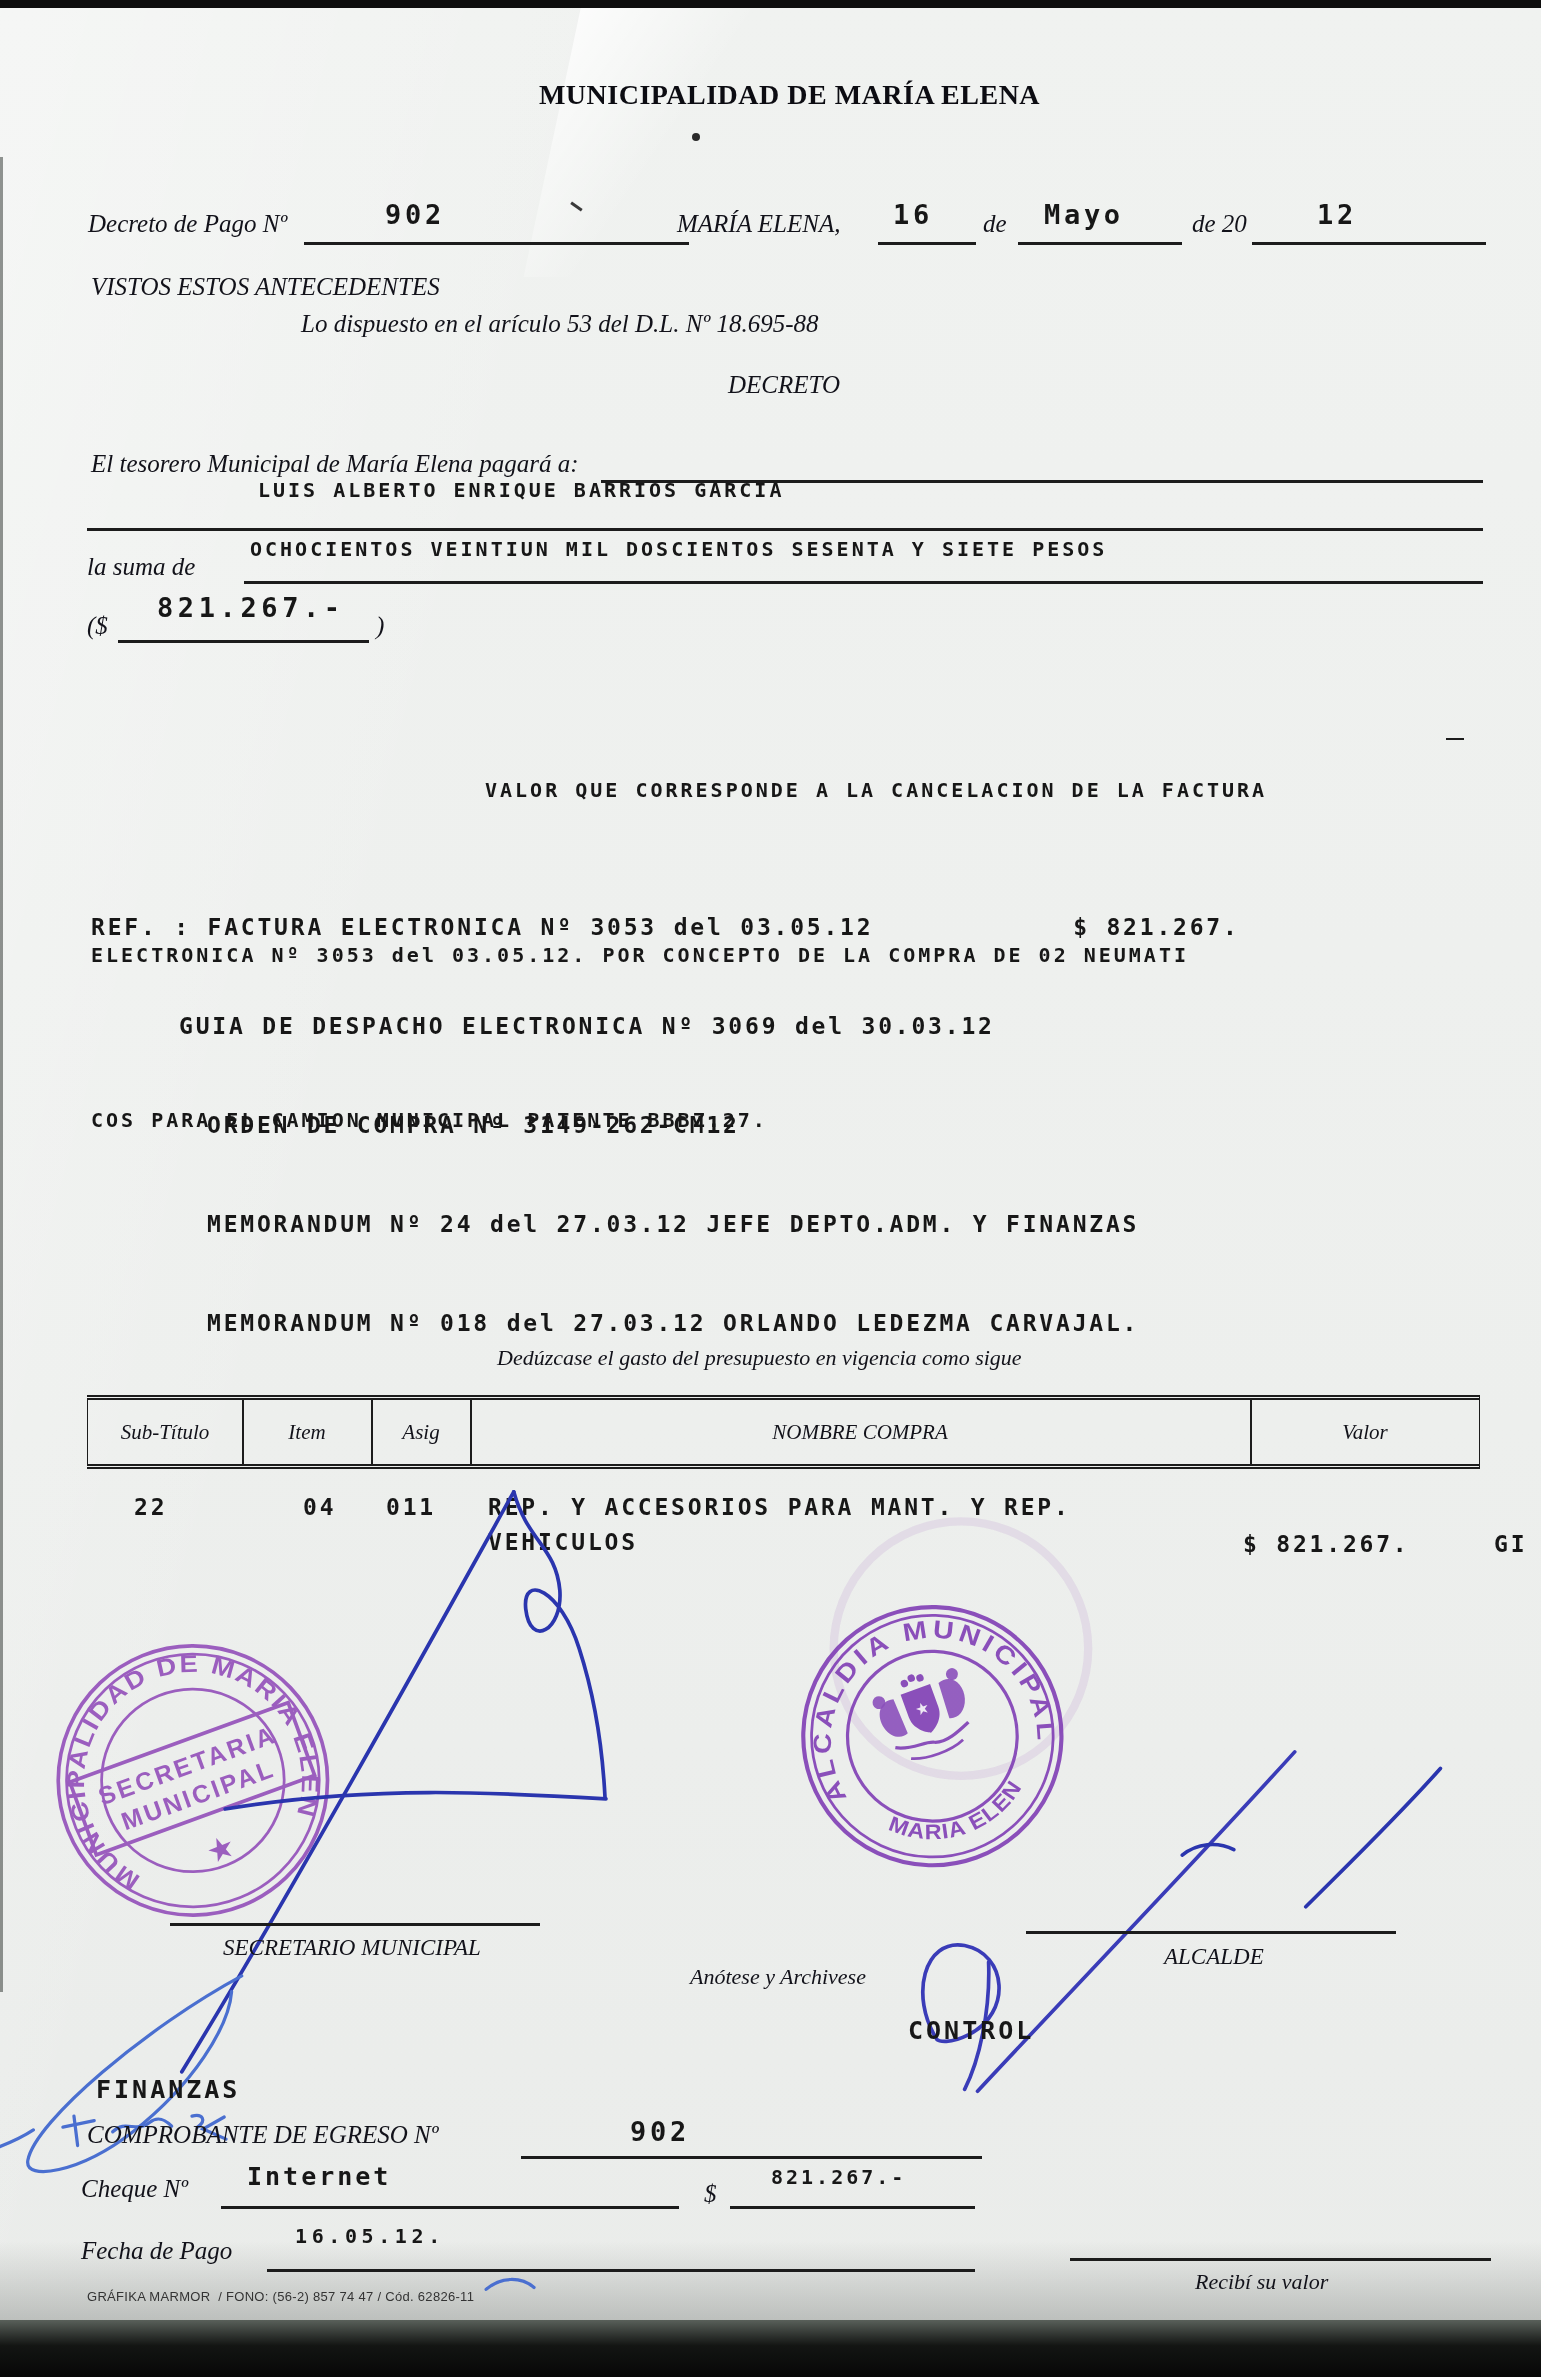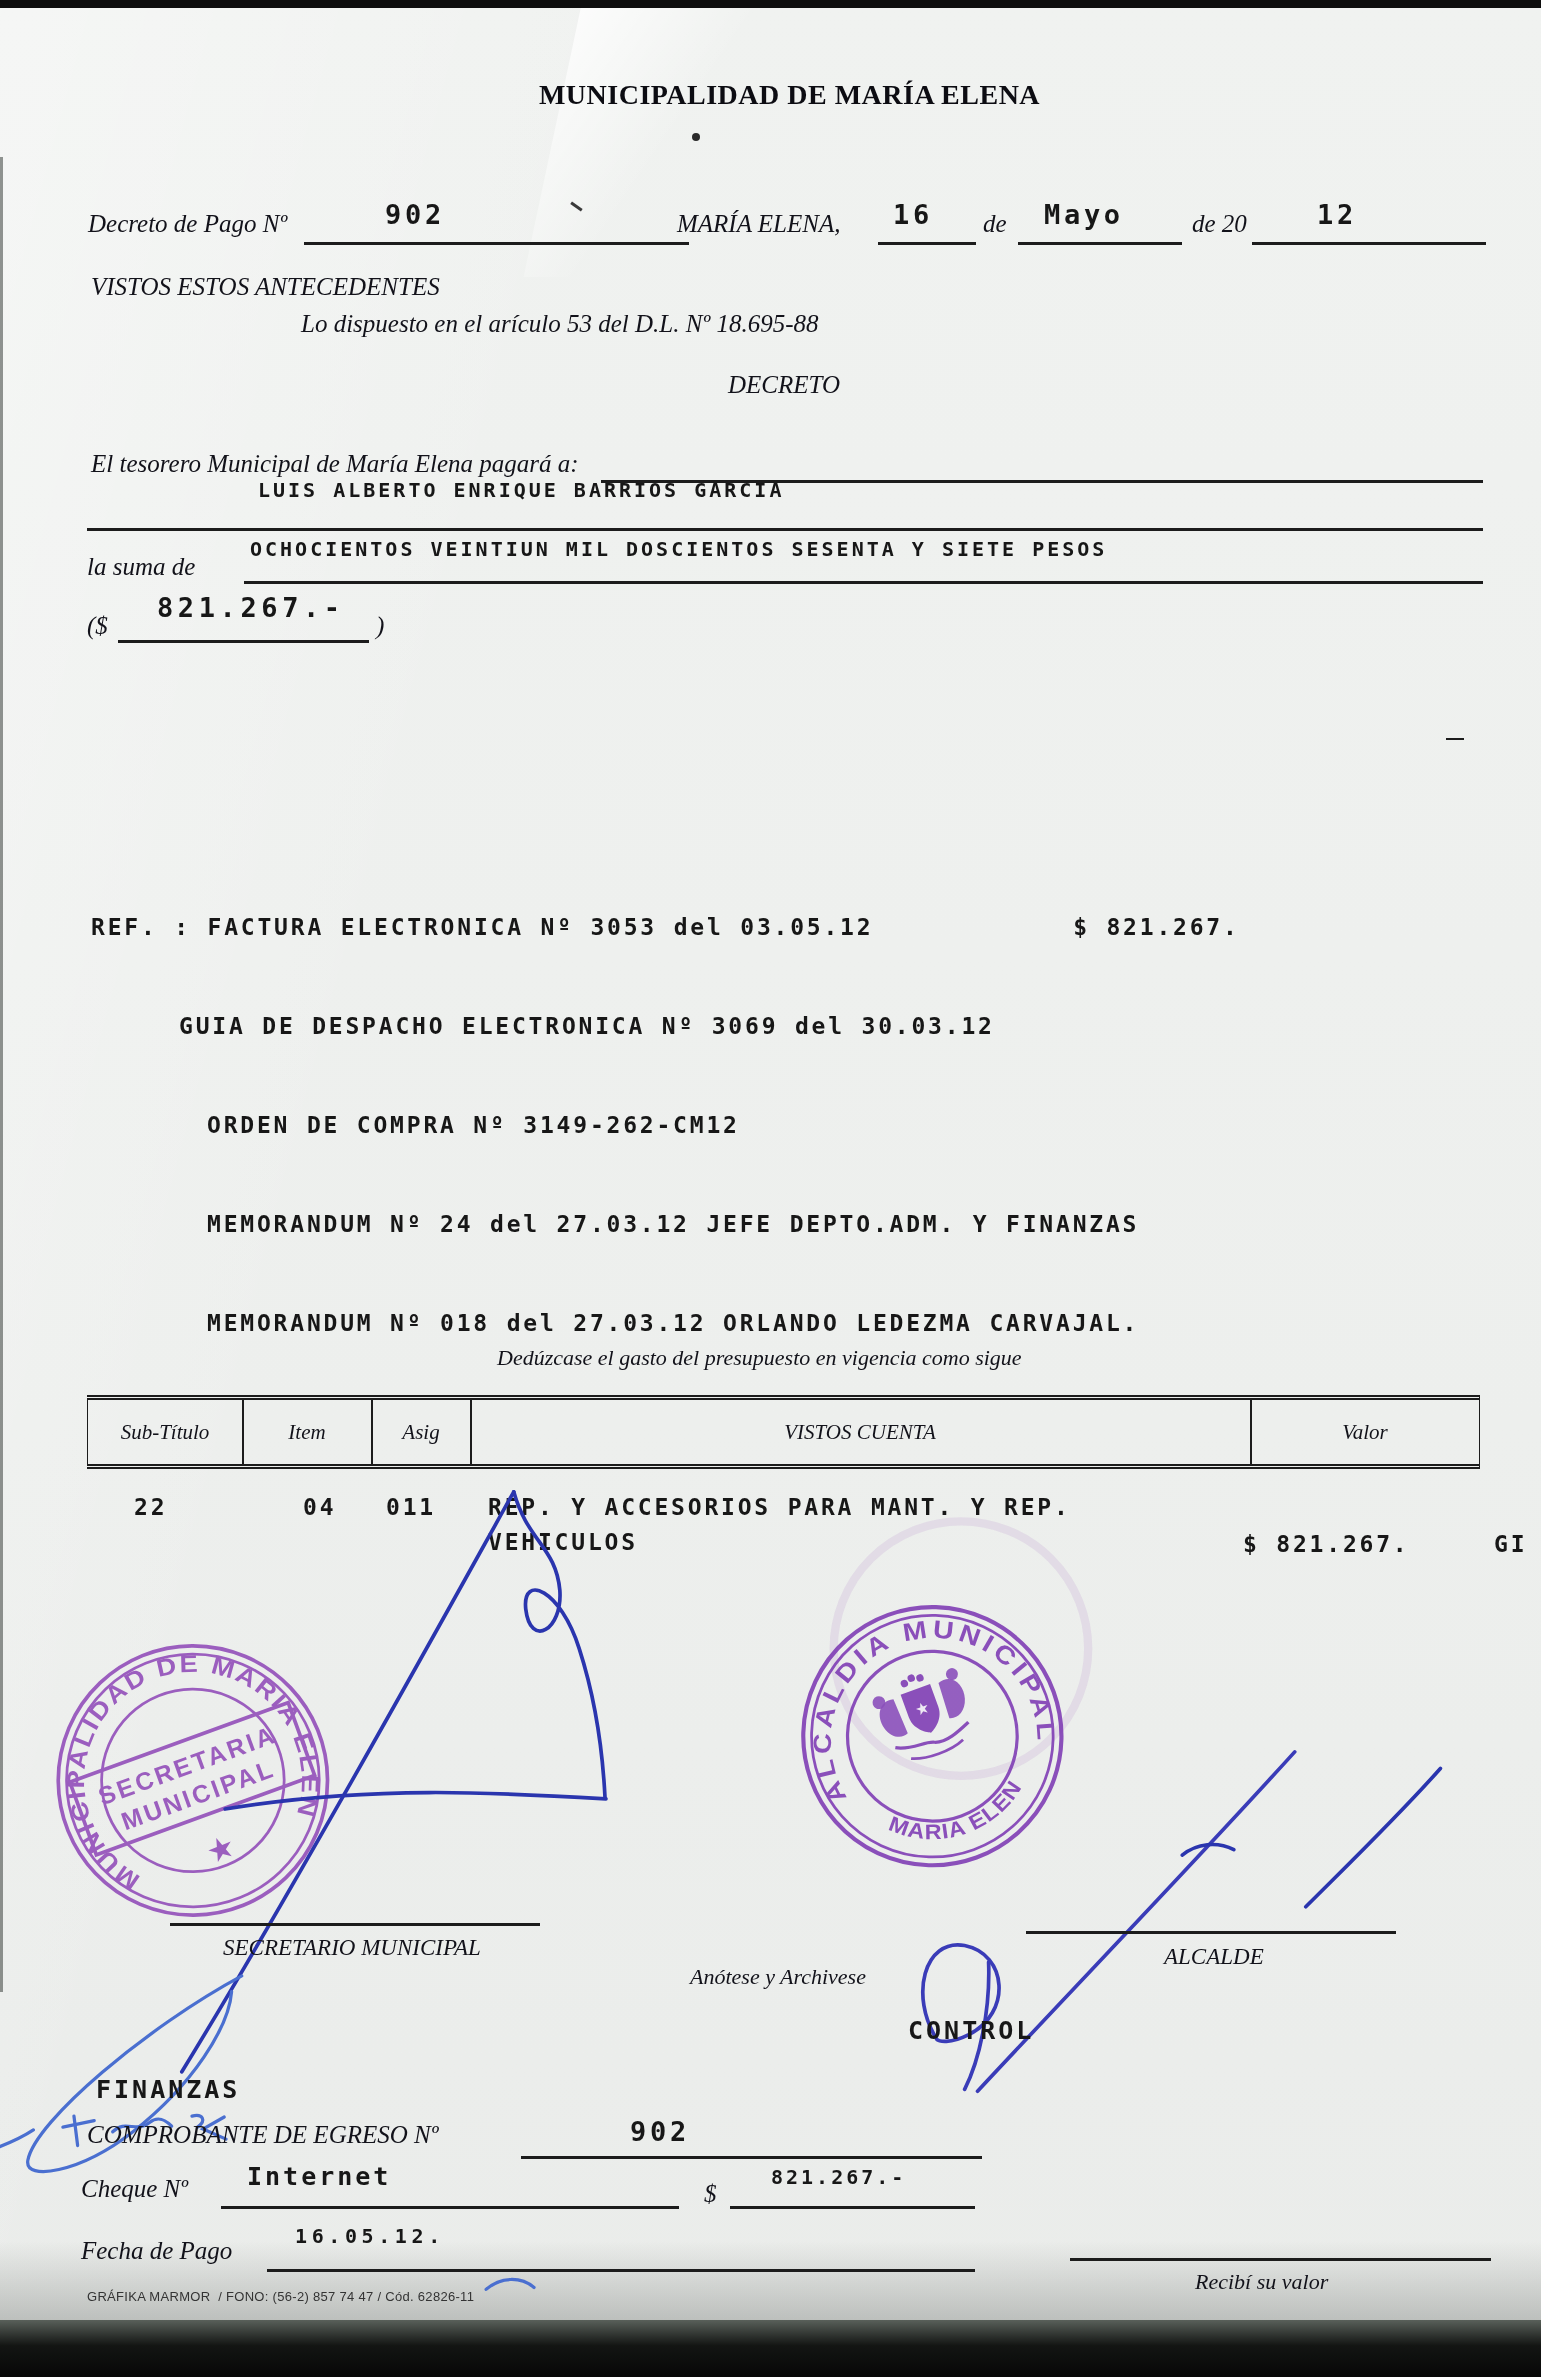--- a/index.html
+++ b/index.html
@@ -73,41 +73,46 @@
 
   <div class="abs typed" style="left:250px;top:537px;">OCHOCIENTOS VEINTIUN MIL DOSCIENTOS SESENTA Y SIETE PESOS</div>
   <div class="abs ital" style="left:87px;top:553px;">la suma de</div>
   <div class="rule" style="left:244px;top:581px;width:1239px;"></div>
 
   <div class="abs typed" style="left:157px;top:592px;font-size:27px;letter-spacing:4.6px;">821.267.-</div>
   <div class="abs ital" style="left:87px;top:612px;">($</div>
   <div class="rule" style="left:118px;top:640px;width:251px;"></div>
   <div class="abs ital" style="left:376px;top:612px;">)</div>
 
+  <div class="abs typed" style="left:91px;top:653px;line-height:55px;">
+    <div style="padding-left:394px;">VALOR QUE CORRESPONDE A LA CANCELACION DE LA FACTURA</div>
+    <div>ELECTRONICA Nº 3053 del 03.05.12. POR CONCEPTO DE LA COMPRA DE 02 NEUMATI</div>
+    <div>COS PARA EL CAMION MUNICIPAL PATENTE BBBZ.27.</div>
+  </div>
   <div class="rule thin" style="left:1446px;top:738px;width:18.4px;"></div>
 
   <div class="abs typed" style="left:91px;top:845px;font-size:23px;letter-spacing:2.8px;line-height:33px;">
     <div>REF. : FACTURA ELECTRONICA Nº 3053 del 03.05.12            $ 821.267.</div>
     <div style="margin-left:88px;">GUIA DE DESPACHO ELECTRONICA Nº 3069 del 30.03.12</div>
     <div style="margin-left:116px;">ORDEN DE COMPRA Nº 3149-262-CM12</div>
     <div style="margin-left:116px;">MEMORANDUM Nº 24 del 27.03.12 JEFE DEPTO.ADM. Y FINANZAS</div>
     <div style="margin-left:116px;">MEMORANDUM Nº 018 del 27.03.12 ORLANDO LEDEZMA CARVAJAL.</div>
   </div>
 
   <div class="abs ital" style="left:497px;top:1345px;font-size:22px;">Dedúzcase el gasto del presupuesto en vigencia como sigue</div>
 
   <div class="budget-box">
     <div class="vdiv" style="left:154px;"></div>
     <div class="vdiv" style="left:283px;"></div>
     <div class="vdiv" style="left:382px;"></div>
     <div class="vdiv" style="left:1162px;"></div>
     <div class="th" style="left:77px;">Sub-Título</div>
     <div class="th" style="left:219px;">Item</div>
     <div class="th" style="left:333px;">Asig</div>
-    <div class="th" style="left:772px;">VISTOS CUENTA</div>
+    <div class="th" style="left:772px;">NOMBRE COMPRA</div>
     <div class="th" style="left:1277px;">Valor</div>
   </div>
 
   <div class="abs typed" style="left:134px;top:1494px;font-size:23px;letter-spacing:2.8px;">22</div>
   <div class="abs typed" style="left:303px;top:1494px;font-size:23px;letter-spacing:2.8px;">04</div>
   <div class="abs typed" style="left:386px;top:1494px;font-size:23px;letter-spacing:2.8px;">011</div>
   <div class="abs typed" style="left:488px;top:1494px;font-size:23px;letter-spacing:2.8px;">REP. Y ACCESORIOS PARA MANT. Y REP.</div>
   <div class="abs typed" style="left:488px;top:1529px;font-size:23px;letter-spacing:2.8px;">VEHICULOS</div>
   <div class="abs typed" style="left:1243px;top:1531px;font-size:23px;letter-spacing:2.8px;">$ 821.267.</div>
   <div class="abs typed" style="left:1494px;top:1531px;font-size:23px;letter-spacing:2.8px;">GI</div>

